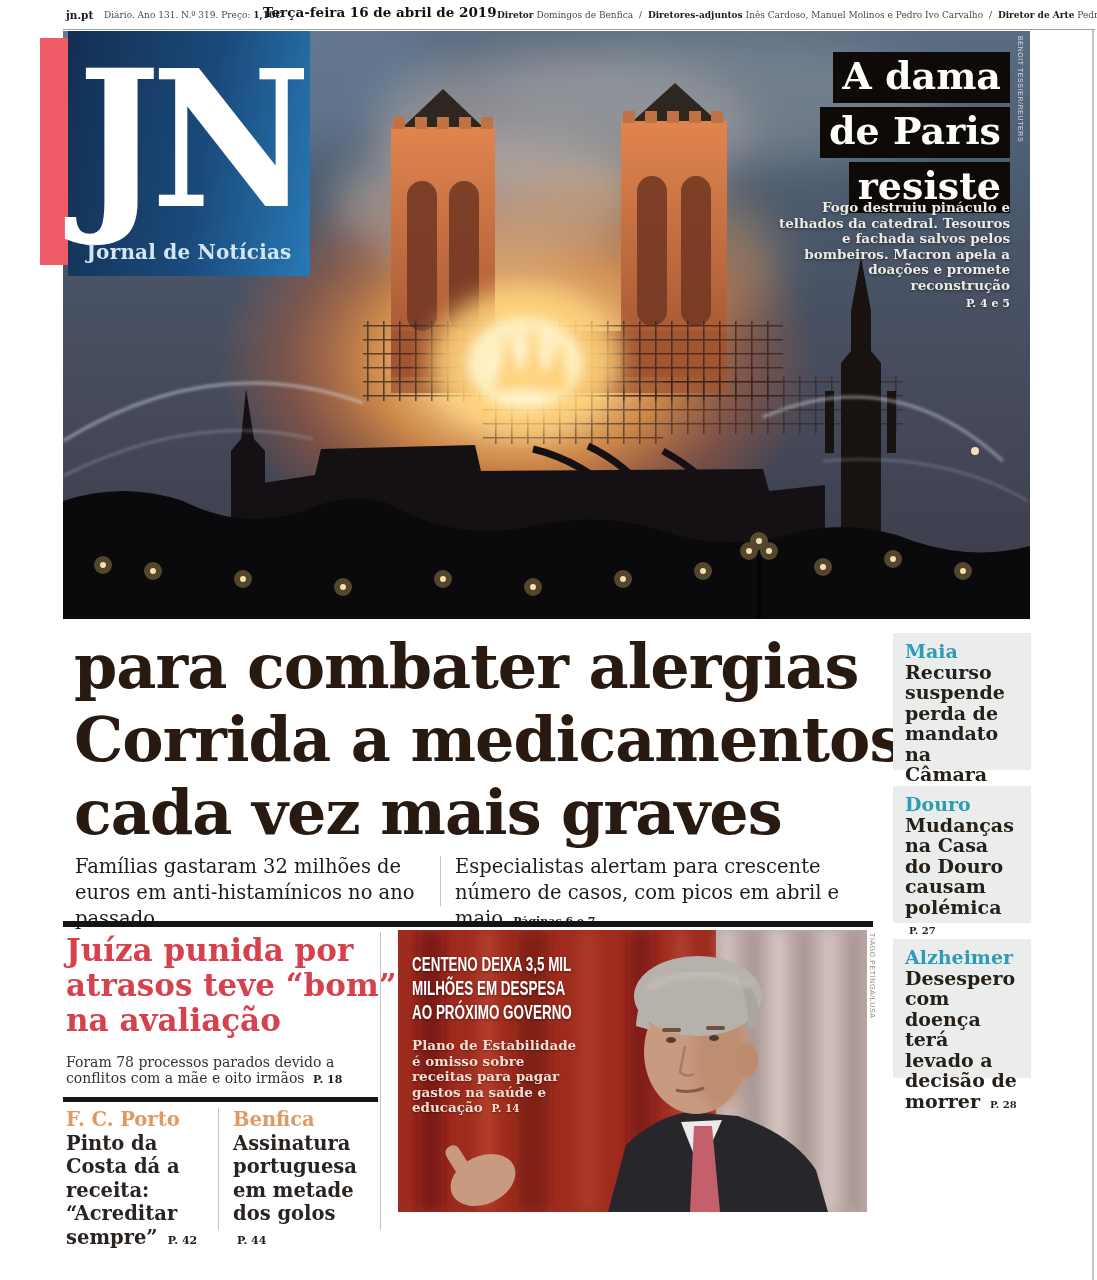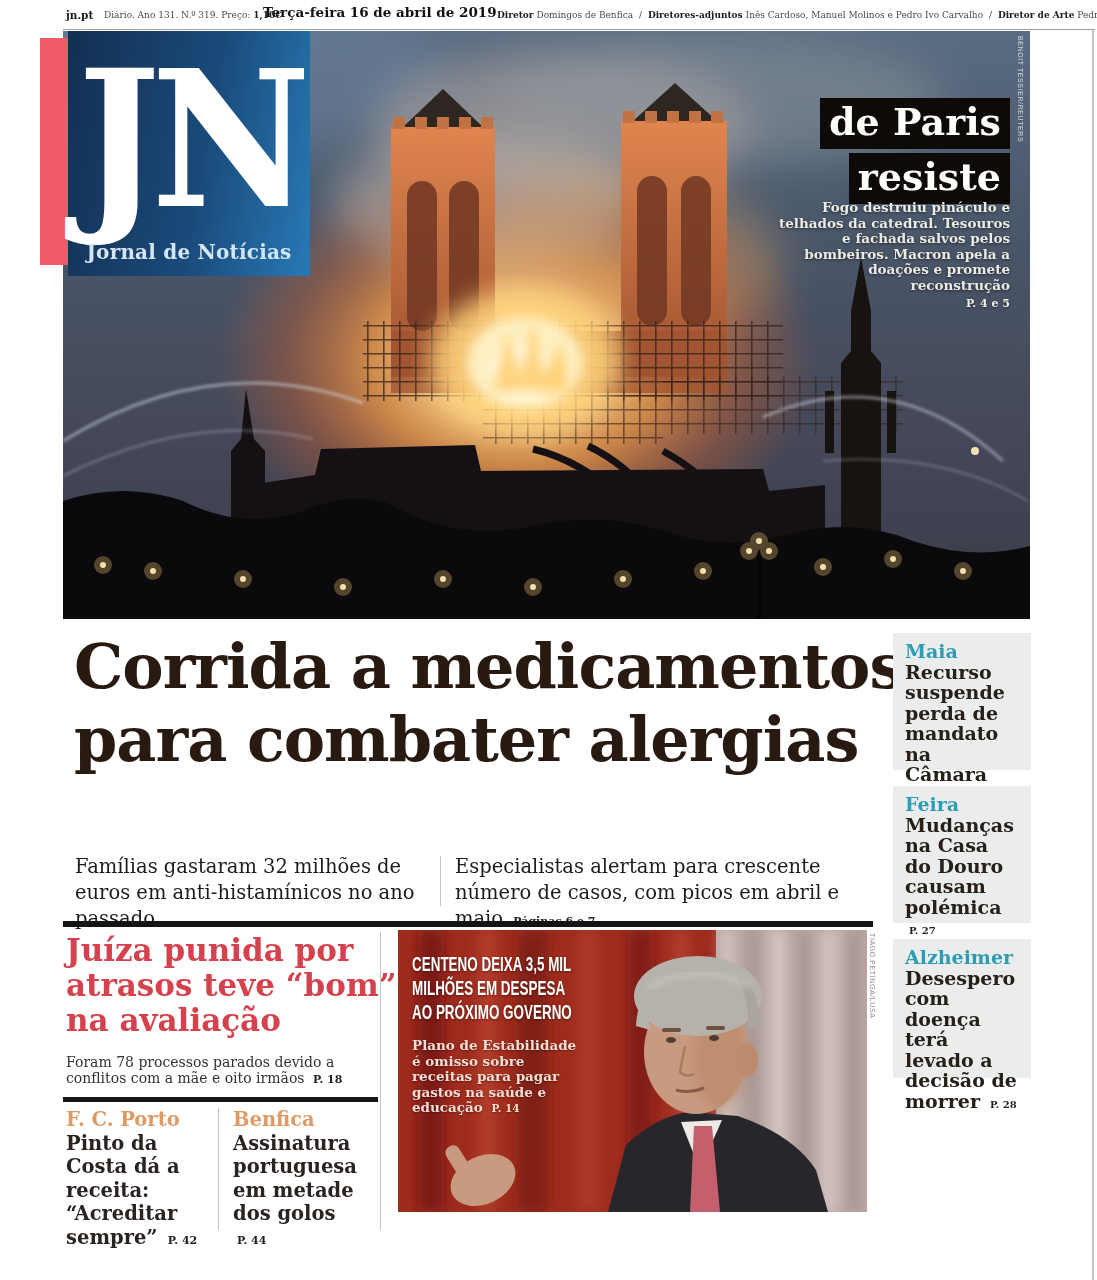--- a/index.html
+++ b/index.html
@@ -270,33 +270,34 @@
     </svg>
   </div>
 
   <div class="abs logo-strip"></div>
   <div class="abs logo-box">
     <div class="logo-jn">JN</div>
     <div class="logo-name">Jornal de Notícias</div>
   </div>
 
   <div class="abs lead-head">
-    <br>
+    <span class="hl">A dama</span><br>
     <span class="hl">de Paris</span><br>
     <span class="hl">resiste</span>
   </div>
   <div class="abs lead-dek">
     <span>Fogo destruiu pináculo e telhados da catedral. Tesouros e fachada salvos pelos bombeiros. Macron apela a doações e promete reconstrução</span>
     <span class="lead-pref">P. 4 e 5</span>
   </div>
   <div class="abs vcredit vcredit-lead">BENOIT TESSIER/REUTERS</div>
 
   <div class="abs main-head">
+    <div>para combater alergias</div>
     <div>Corrida a medicamentos</div>
-    <div>para combater alergias</div>
+    <div>cada vez mais graves</div>
   </div>
   <div class="abs subdek subdek-l">Famílias gastaram 32 milhões de euros em anti-histamínicos no ano passado</div>
   <div class="abs subdek-div col-div" style="height:50px;"></div>
   <div class="abs subdek subdek-r">
     <span>Especialistas alertam para crescente número de casos, com picos em abril e maio</span>
     <span class="pref">Páginas 6 e 7</span>
   </div>
 
   <div class="abs rule rule-1"></div>
 
@@ -385,21 +386,21 @@
     <span class="pref">P. 14</span>
   </div>
   <div class="abs vcredit vcredit-cent">TIAGO PETINGA/LUSA</div>
 
   <div class="abs sbox sb-1">
     <div class="kick kick-teal">Maia</div>
     <span class="shl">Recurso suspende perda de mandato na Câmara</span>
     <span class="pref">P. 22</span>
   </div>
   <div class="abs sbox sb-2">
-    <div class="kick kick-teal">Feira</div>
+    <div class="kick kick-teal">Douro</div>
     <span class="shl">Mudanças na Casa do Douro causam polémica</span>
     <span class="pref">P. 27</span>
   </div>
   <div class="abs sbox sb-3">
     <div class="kick kick-teal">Alzheimer</div>
     <span class="shl">Desespero com doença terá levado a decisão de morrer</span>
     <span class="pref">P. 28</span>
   </div>
 
   <div class="abs page-edge"></div>

